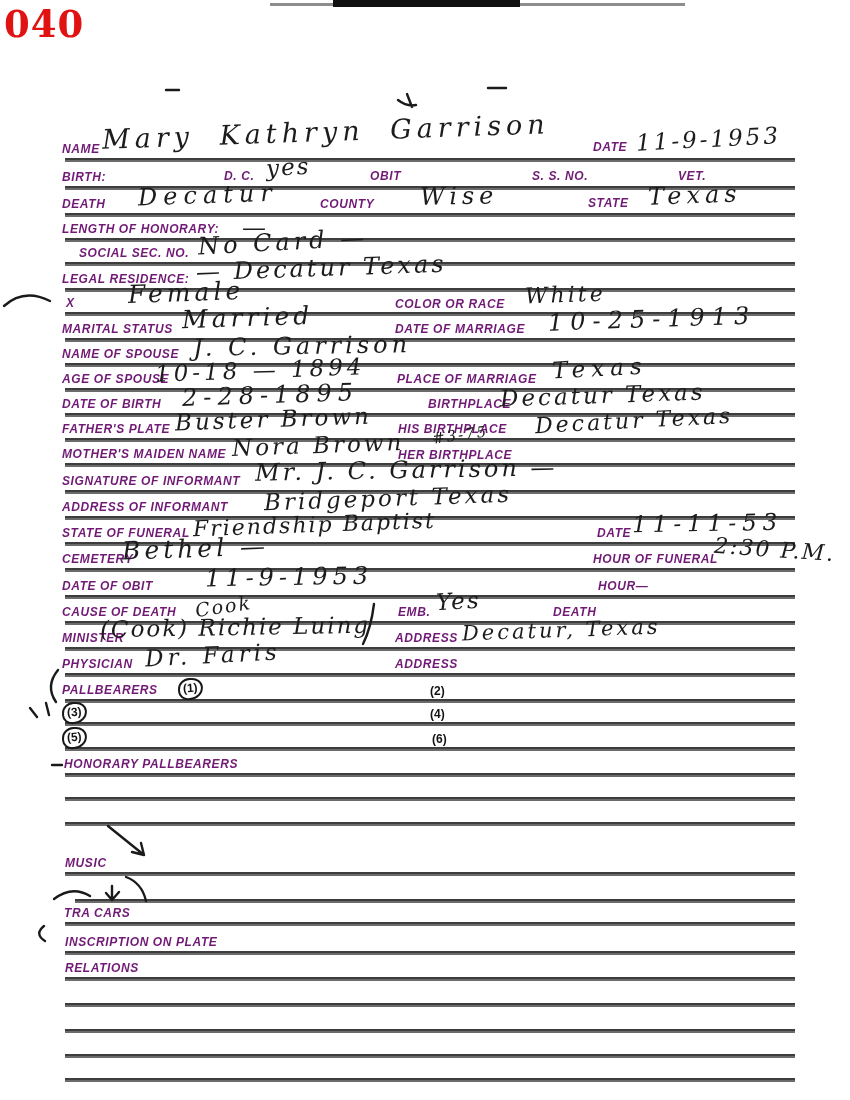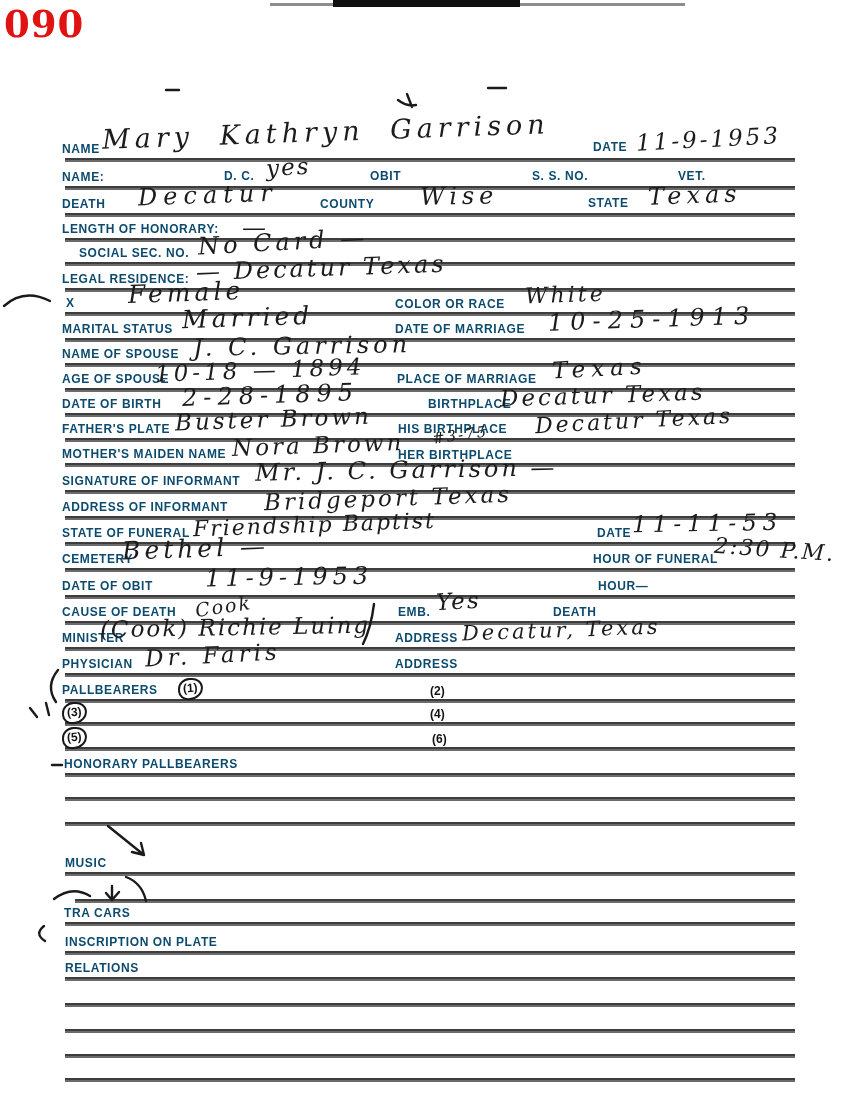--- a/index.html
+++ b/index.html
@@ -3,41 +3,41 @@
 <meta charset="utf-8">
 <style>
   html,body{margin:0;padding:0;background:#ffffff;}
   #page{position:relative;width:850px;height:1100px;background:#ffffff;overflow:hidden;
         font-family:"Liberation Sans",sans-serif;}
   .stamp{position:absolute;left:4px;top:2px;font-family:"DejaVu Serif",serif;
          font-weight:bold;font-size:37px;color:#e01212;letter-spacing:1px;}
   .bar-gray{position:absolute;left:270px;top:3px;width:415px;height:3px;background:#8d8d8d;}
   .bar-black{position:absolute;left:333px;top:0;width:187px;height:7px;background:#101010;}
   .lbl{position:absolute;font-weight:bold;font-size:12px;letter-spacing:.6px;
-       color:#0c4a6e;white-space:nowrap;}
+       color:#701a75;white-space:nowrap;font-style:italic;}
   .hw{position:absolute;font-family:"DejaVu Serif",serif;font-style:italic;
       color:#1c1c1c;white-space:nowrap;letter-spacing:2px;line-height:1;}
   .rule{position:absolute;left:65px;width:730px;height:2px;background:#3d3d3d;
         border-bottom:2px solid rgba(145,145,145,.55);display:block;}
   .rule.short{left:75px;width:720px;}
   .num{position:absolute;font-weight:bold;font-size:12px;color:#121212;}
   .circ{border:2px solid #181818;border-radius:60% 55% 68% 50%;padding:1px 3px 3px 3px;
         display:inline-block;transform:rotate(-4deg);}
   .marks{position:absolute;left:0;top:0;pointer-events:none;}
   .marks path{stroke:#1a1a1a;stroke-width:2.4;fill:none;stroke-linecap:round;}
 </style>
 </head>
 <body>
 
 <div id="page">
 
   <div class="bar-gray"></div>
   <div class="bar-black"></div>
 
-  <div class="stamp">090</div>
+  <div class="stamp">040</div>
 
   <i class="rule" style="top:158px"></i>
   <i class="rule" style="top:186px"></i>
   <i class="rule" style="top:213px"></i>
   <i class="rule" style="top:238px"></i>
   <i class="rule" style="top:262px"></i>
   <i class="rule" style="top:288px"></i>
   <i class="rule" style="top:312px"></i>
   <i class="rule" style="top:338px"></i>
   <i class="rule" style="top:363px"></i>
@@ -64,21 +64,21 @@
   <i class="rule" style="top:922px"></i>
   <i class="rule" style="top:951px"></i>
   <i class="rule" style="top:977px"></i>
   <i class="rule" style="top:1003px"></i>
   <i class="rule" style="top:1029px"></i>
   <i class="rule" style="top:1054px"></i>
   <i class="rule" style="top:1078px"></i>
 
   <span class="lbl" style="left:62px;top:142px">NAME</span>
   <span class="lbl" style="left:593px;top:140px">DATE</span>
-  <span class="lbl" style="left:62px;top:170px">NAME:</span>
+  <span class="lbl" style="left:62px;top:170px">BIRTH:</span>
   <span class="lbl" style="left:224px;top:169px">D. C.</span>
   <span class="lbl" style="left:370px;top:169px">OBIT</span>
   <span class="lbl" style="left:532px;top:169px">S. S. NO.</span>
   <span class="lbl" style="left:678px;top:169px">VET.</span>
   <span class="lbl" style="left:62px;top:197px">DEATH</span>
   <span class="lbl" style="left:320px;top:197px">COUNTY</span>
   <span class="lbl" style="left:588px;top:196px">STATE</span>
   <span class="lbl" style="left:62px;top:222px">LENGTH OF HONORARY:</span>
   <span class="lbl" style="left:79px;top:246px">SOCIAL SEC. NO.</span>
   <span class="lbl" style="left:62px;top:272px">LEGAL RESIDENCE:</span>

